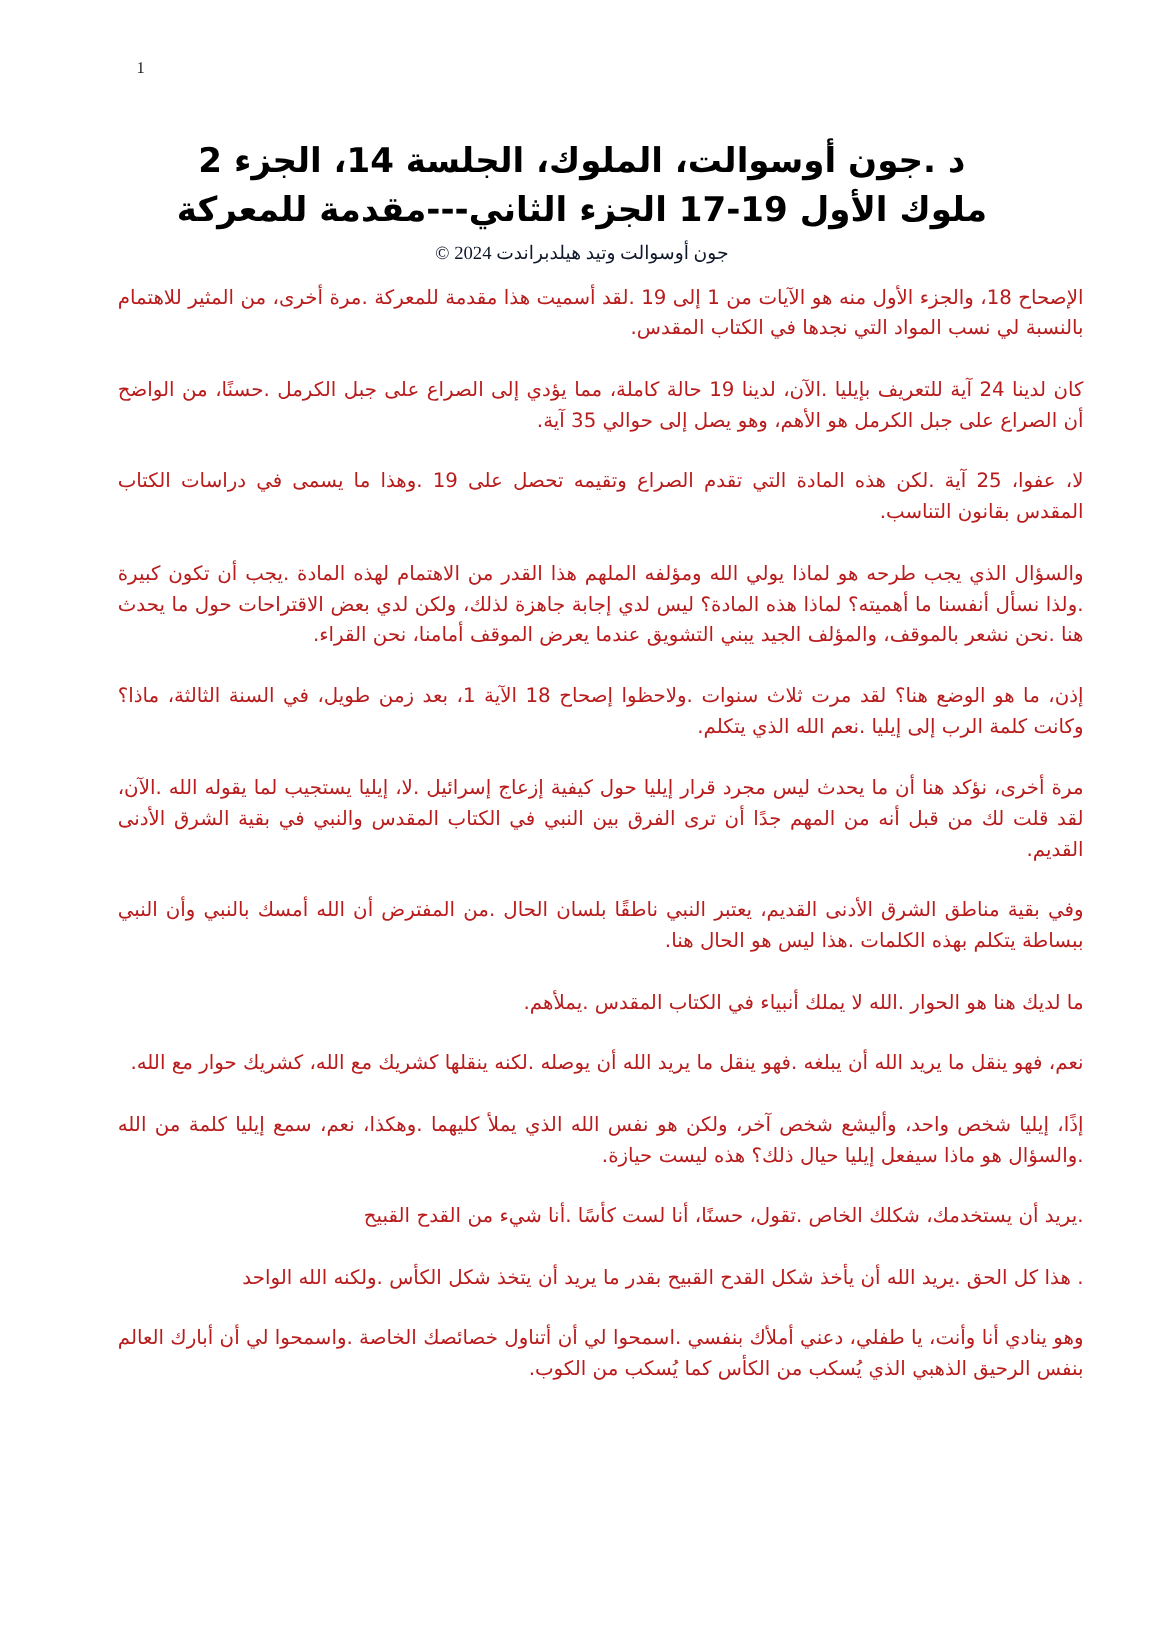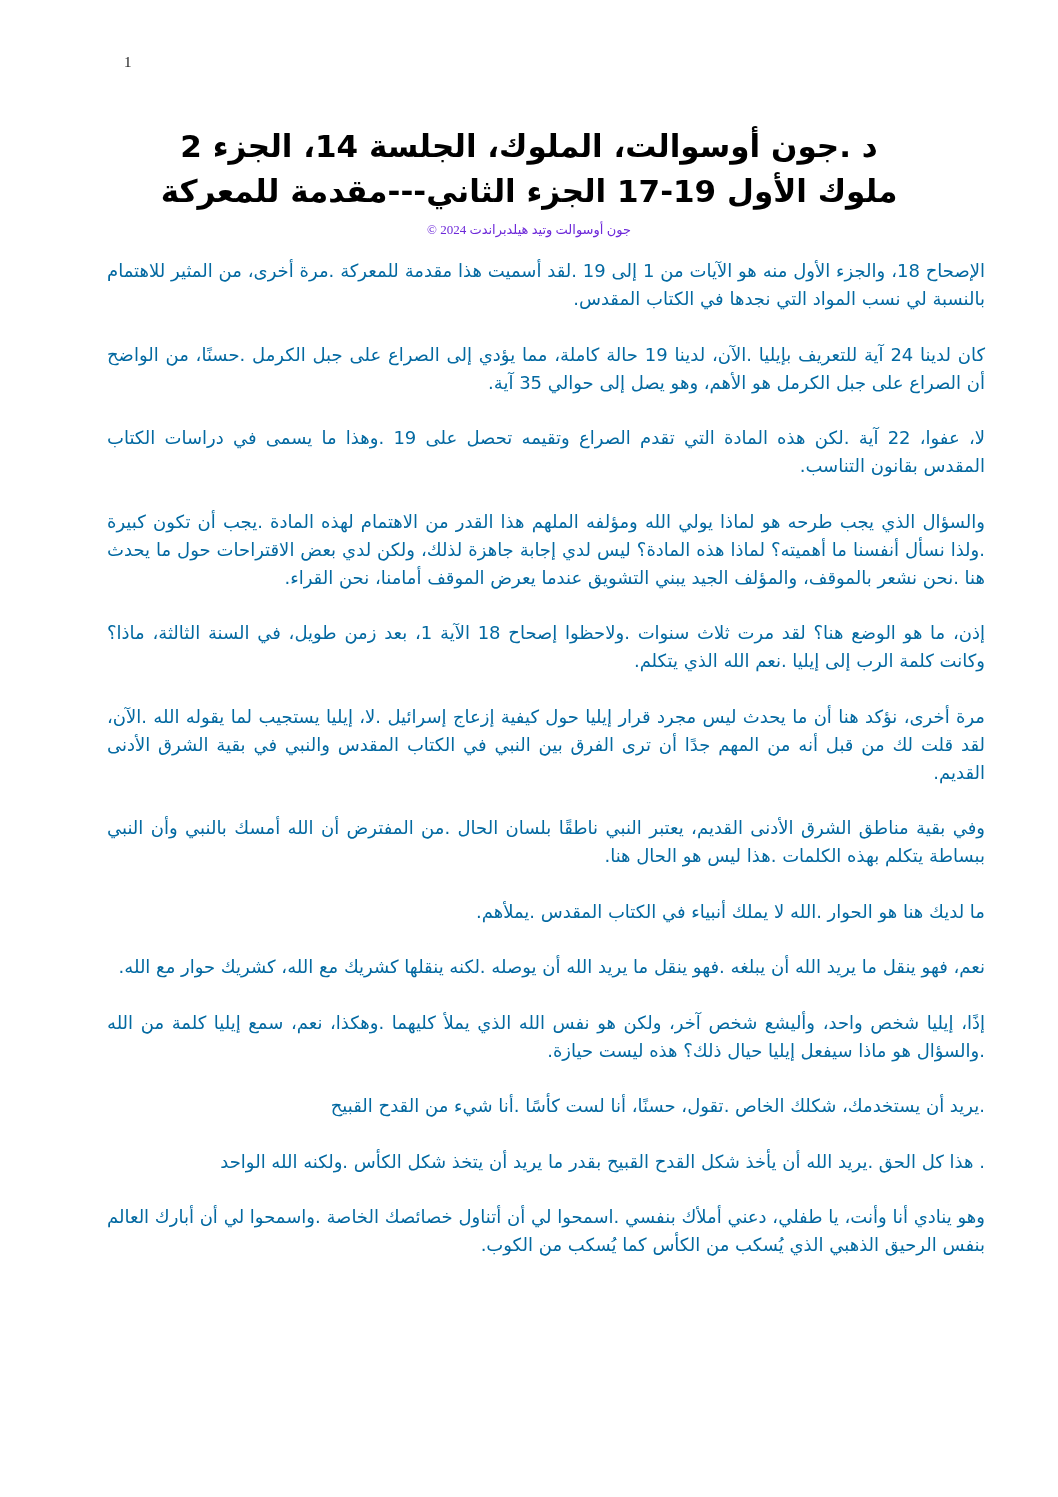--- a/index.html
+++ b/index.html
@@ -30,36 +30,36 @@
   }
   .title-line {
     font-family: "DejaVu Sans", sans-serif;
     font-weight: 700;
     font-size: 31px;
     line-height: 45px;
     color: #000000;
   }
   .copyright-line {
     font-family: "Liberation Serif", "DejaVu Sans", serif;
-    font-size: 13px;
+    font-size: 17px;
     line-height: 27px;
-    color: #6d28d9;
+    color: #0f172a;
     margin-top: 2px;
   }
   .body-text {
     position: absolute;
     top: 257px;
     left: 75px;
     right: 73px;
     direction: rtl;
     text-align: justify;
     font-family: "DejaVu Sans", sans-serif;
     font-size: 18px;
     line-height: 28px;
-    color: #0369a1;
+    color: #b91c1c;
     margin-left: 32px;
   }
   .body-text p {
     margin: 0 0 27.5px 0;
     padding: 0;
   }
 </style>
 </head>
 <body>
 
@@ -69,21 +69,21 @@
 
   <div class="header">
     <div class="title-line" lang="ar" dir="rtl">د .جون أوسوالت، الملوك، الجلسة 14، الجزء 2</div>
     <div class="title-line" lang="ar" dir="rtl">ملوك الأول 19-17 الجزء الثاني---مقدمة للمعركة</div>
     <div class="copyright-line" lang="ar" dir="rtl">جون أوسوالت وتيد هيلدبراندت 2024 ©</div>
   </div>
 
   <div class="body-text">
     <p lang="ar">الإصحاح 18، والجزء الأول منه هو الآيات من 1 إلى 19 .لقد أسميت هذا مقدمة للمعركة .مرة أخرى، من المثير للاهتمام بالنسبة لي نسب المواد التي نجدها في الكتاب المقدس.</p>
     <p lang="ar">كان لدينا 24 آية للتعريف بإيليا .الآن، لدينا 19 حالة كاملة، مما يؤدي إلى الصراع على جبل الكرمل .حسنًا، من الواضح أن الصراع على جبل الكرمل هو الأهم، وهو يصل إلى حوالي 35 آية.</p>
-    <p lang="ar">لا، عفوا، 22 آية .لكن هذه المادة التي تقدم الصراع وتقيمه تحصل على 19 .وهذا ما يسمى في دراسات الكتاب المقدس بقانون التناسب.</p>
+    <p lang="ar">لا، عفوا، 25 آية .لكن هذه المادة التي تقدم الصراع وتقيمه تحصل على 19 .وهذا ما يسمى في دراسات الكتاب المقدس بقانون التناسب.</p>
     <p lang="ar">والسؤال الذي يجب طرحه هو لماذا يولي الله ومؤلفه الملهم هذا القدر من الاهتمام لهذه المادة .يجب أن تكون كبيرة .ولذا نسأل أنفسنا ما أهميته؟ لماذا هذه المادة؟ ليس لدي إجابة جاهزة لذلك، ولكن لدي بعض الاقتراحات حول ما يحدث هنا .نحن نشعر بالموقف، والمؤلف الجيد يبني التشويق عندما يعرض الموقف أمامنا، نحن القراء.</p>
     <p lang="ar">إذن، ما هو الوضع هنا؟ لقد مرت ثلاث سنوات .ولاحظوا إصحاح 18 الآية 1، بعد زمن طويل، في السنة الثالثة، ماذا؟ وكانت كلمة الرب إلى إيليا .نعم الله الذي يتكلم.</p>
     <p lang="ar">مرة أخرى، نؤكد هنا أن ما يحدث ليس مجرد قرار إيليا حول كيفية إزعاج إسرائيل .لا، إيليا يستجيب لما يقوله الله .الآن، لقد قلت لك من قبل أنه من المهم جدًا أن ترى الفرق بين النبي في الكتاب المقدس والنبي في بقية الشرق الأدنى القديم.</p>
     <p lang="ar">وفي بقية مناطق الشرق الأدنى القديم، يعتبر النبي ناطقًا بلسان الحال .من المفترض أن الله أمسك بالنبي وأن النبي ببساطة يتكلم بهذه الكلمات .هذا ليس هو الحال هنا.</p>
     <p lang="ar">ما لديك هنا هو الحوار .الله لا يملك أنبياء في الكتاب المقدس .يملأهم.</p>
     <p lang="ar">نعم، فهو ينقل ما يريد الله أن يبلغه .فهو ينقل ما يريد الله أن يوصله .لكنه ينقلها كشريك مع الله، كشريك حوار مع الله.</p>
     <p lang="ar">إذًا، إيليا شخص واحد، وأليشع شخص آخر، ولكن هو نفس الله الذي يملأ كليهما .وهكذا، نعم، سمع إيليا كلمة من الله .والسؤال هو ماذا سيفعل إيليا حيال ذلك؟ هذه ليست حيازة.</p>
     <p lang="ar">.يريد أن يستخدمك، شكلك الخاص .تقول، حسنًا، أنا لست كأسًا .أنا شيء من القدح القبيح</p>
     <p lang="ar">. هذا كل الحق .يريد الله أن يأخذ شكل القدح القبيح بقدر ما يريد أن يتخذ شكل الكأس .ولكنه الله الواحد</p>
     <p lang="ar">وهو ينادي أنا وأنت، يا طفلي، دعني أملأك بنفسي .اسمحوا لي أن أتناول خصائصك الخاصة .واسمحوا لي أن أبارك العالم بنفس الرحيق الذهبي الذي يُسكب من الكأس كما يُسكب من الكوب.</p>

